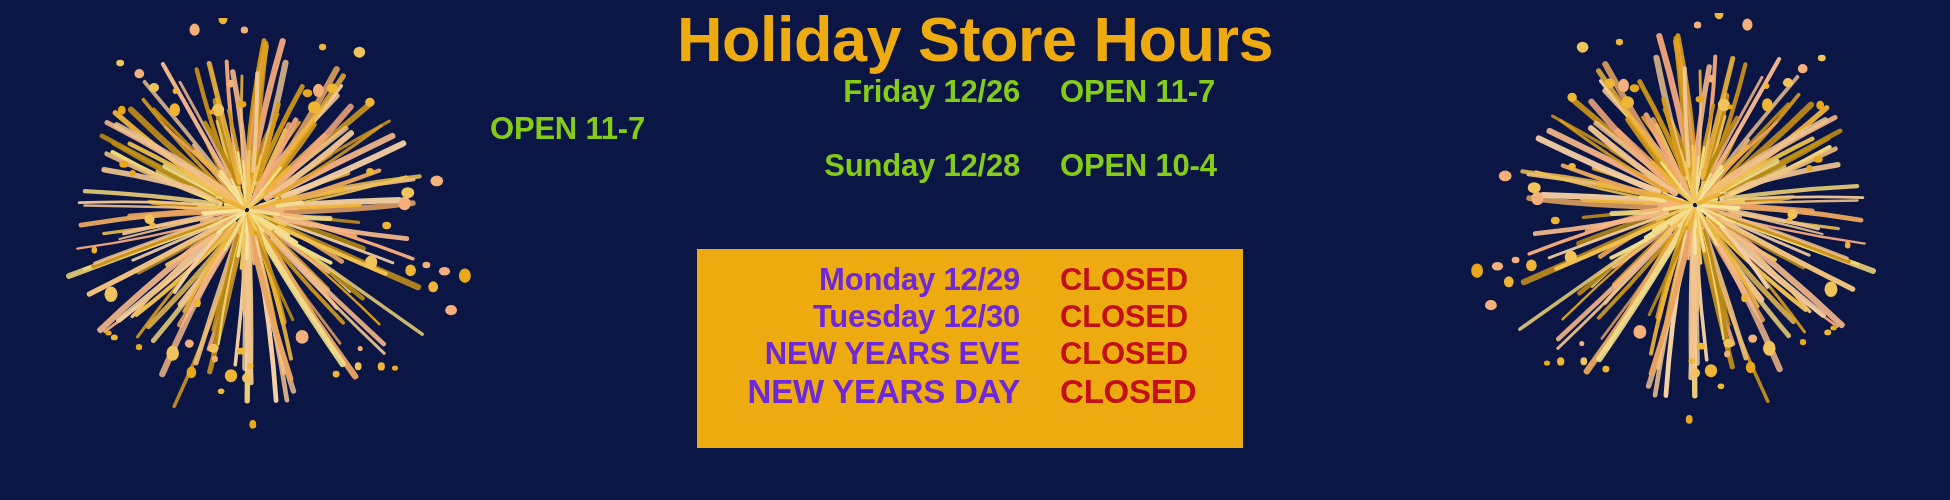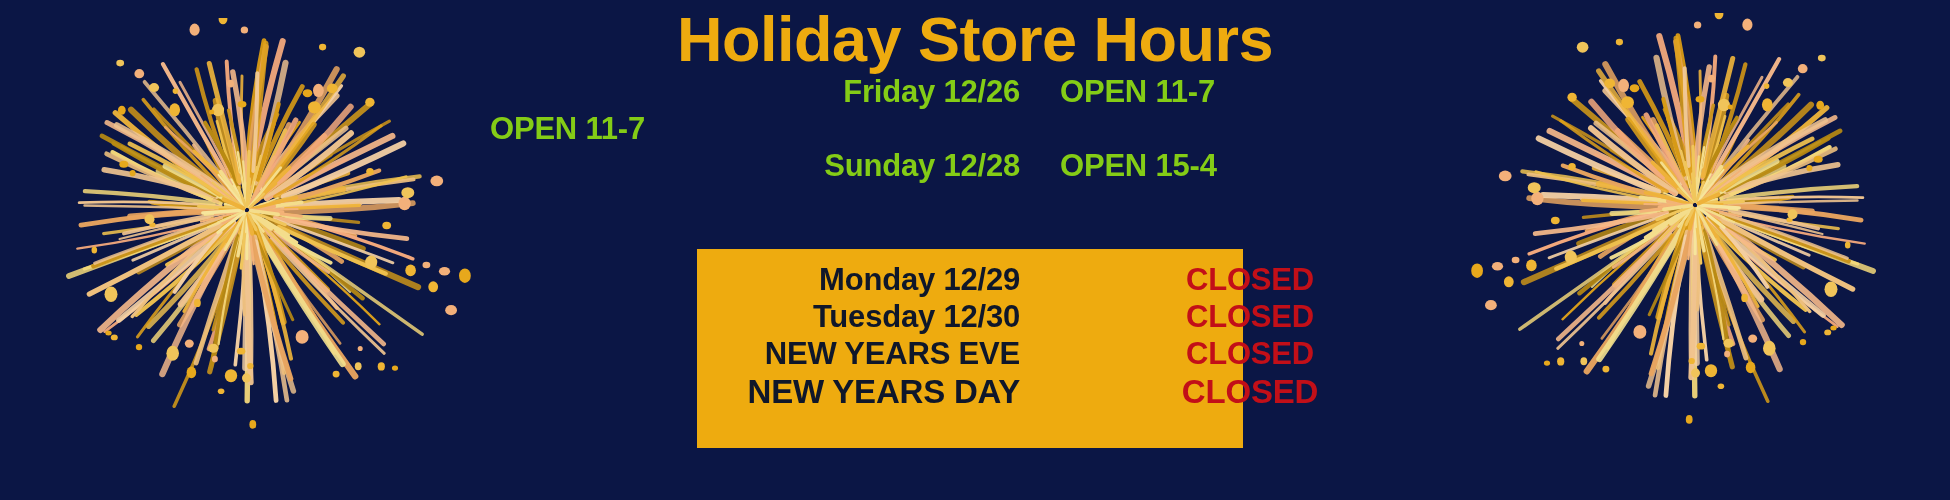--- a/index.html
+++ b/index.html
@@ -92,22 +92,22 @@
     height: 199px;
     background: #eeab0f;
   }
   #closed-rows {
     position: absolute;
     left: -247px;
     top: 13px;
     width: 1050px;
   }
   #closed-rows .hours-row { height: 37px; }
-  #closed-rows .day    { color: #0f172a; }
-  #closed-rows .status { color: #c20f18; text-align: center; }
+  #closed-rows .day    { color: #6d28d9; }
+  #closed-rows .status { color: #c20f18; }
   #closed-rows .hours-row:last-child .day,
   #closed-rows .hours-row:last-child .status { font-size: 33px; }
 </style>
 </head>
 <body>
 
 <div id="banner">
 
   <div class="firework" id="firework-left">
     <svg viewBox="0 0 420 420" xmlns="http://www.w3.org/2000/svg" aria-hidden="true">
@@ -697,21 +697,21 @@
     <div id="open-hours">
       <div class="hours-row">
         <span class="day">Friday 12/26</span>
         <span class="status">OPEN 11-7</span>
       </div>
       <div class="hours-row">
         <span class="status">OPEN 11-7</span>
       </div>
       <div class="hours-row">
         <span class="day">Sunday 12/28</span>
-        <span class="status">OPEN 15-4</span>
+        <span class="status">OPEN 10-4</span>
       </div>
     </div>
 
     <div id="closed-box">
       <div id="closed-rows">
         <div class="hours-row">
           <span class="day">Monday 12/29</span>
           <span class="status">CLOSED</span>
         </div>
         <div class="hours-row">

